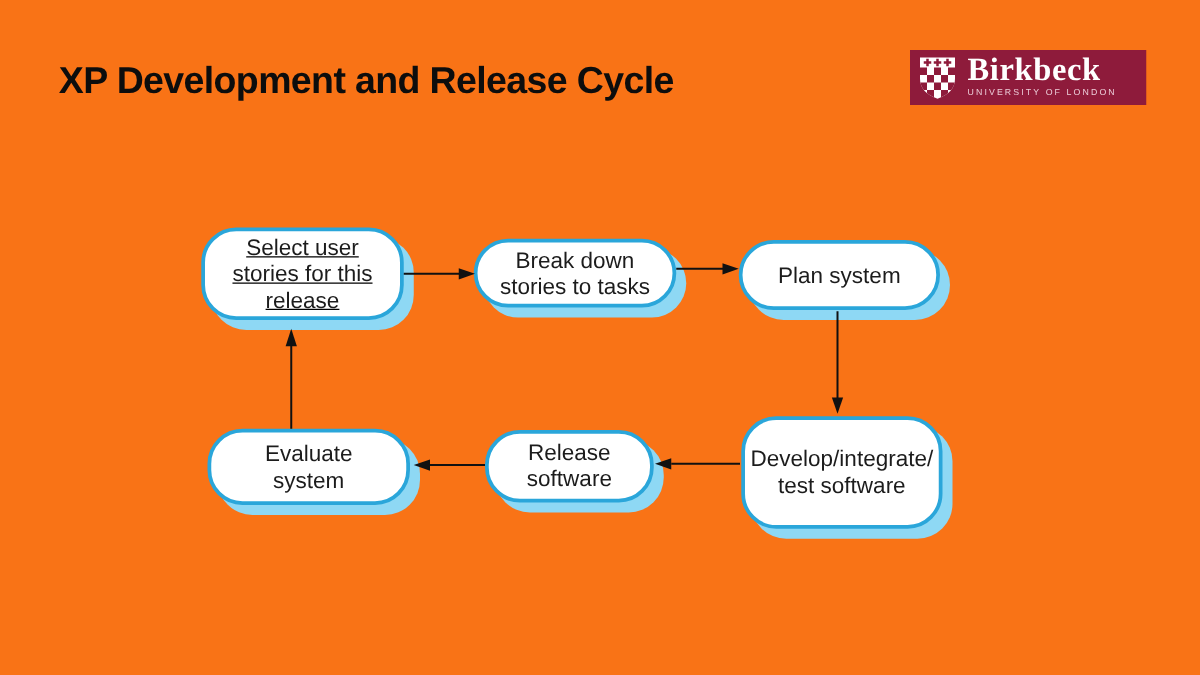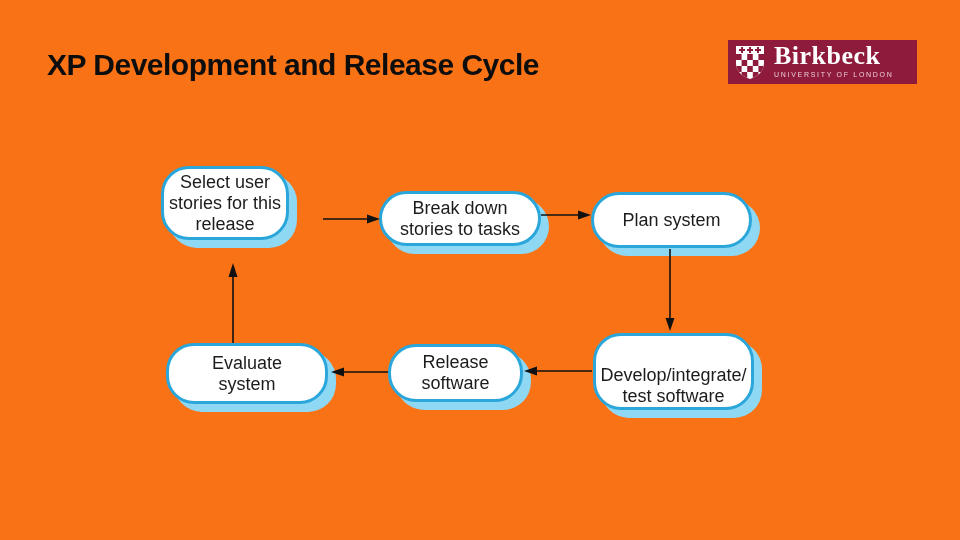--- a/index.html
+++ b/index.html
@@ -38,26 +38,26 @@
     position: absolute; box-sizing: border-box;
     background: #ffffff; border: 3.5px solid #2aa6da; border-radius: 28px;
     box-shadow: 8px 8px 0 0 #8ed8f4;
     display: flex; align-items: center; justify-content: center;
   }
   .node .label {
     font-family: "Liberation Sans", sans-serif;
     font-size: 18px; line-height: 21px; color: #1c1c1c;
     text-align: center; white-space: pre-line;
   }
-  .n-select   { left: 161px; top: 166px; width: 128px; height: 74px; }
+  .n-select   { left: 161px; top: 182px; width: 162px; height: 74px; text-decoration: underline; }
   .n-break    { left: 379px; top: 191px; width: 162px; height: 55px; justify-content: center; }
   .n-plan     { left: 591px; top: 192px; width: 161px; height: 56px; }
   .n-evaluate { left: 166px; top: 343px; width: 162px; height: 61px; }
   .n-release  { left: 388px; top: 344px; width: 135px; height: 58px; }
-  .n-develop  { left: 593px; top: 333px; width: 161px; height: 77px; align-items: flex-end; }
+  .n-develop  { left: 593px; top: 333px; width: 161px; height: 90px; }
 
   .arrows {
     position: absolute; left: 0; top: 0; width: 960px; height: 540px;
     pointer-events: none;
   }
   .arrows line { stroke: #111111; stroke-width: 1.6; }
   .arrows polygon { fill: #111111; }
 </style>
 </head>
 <body>

